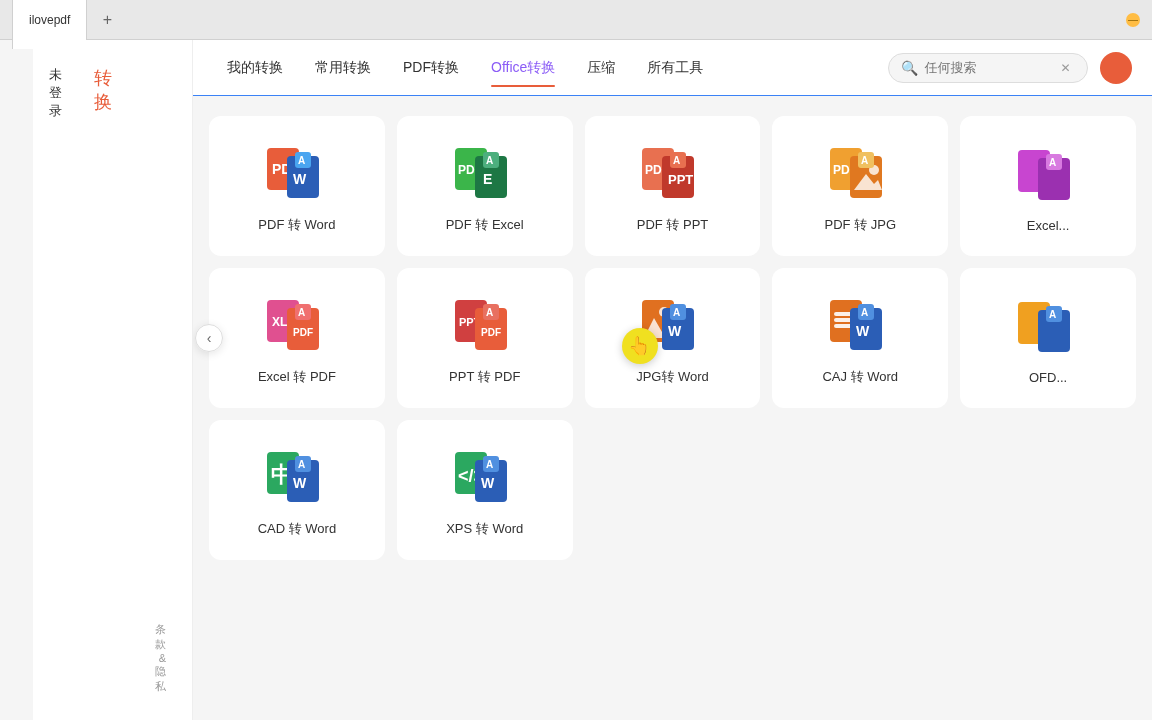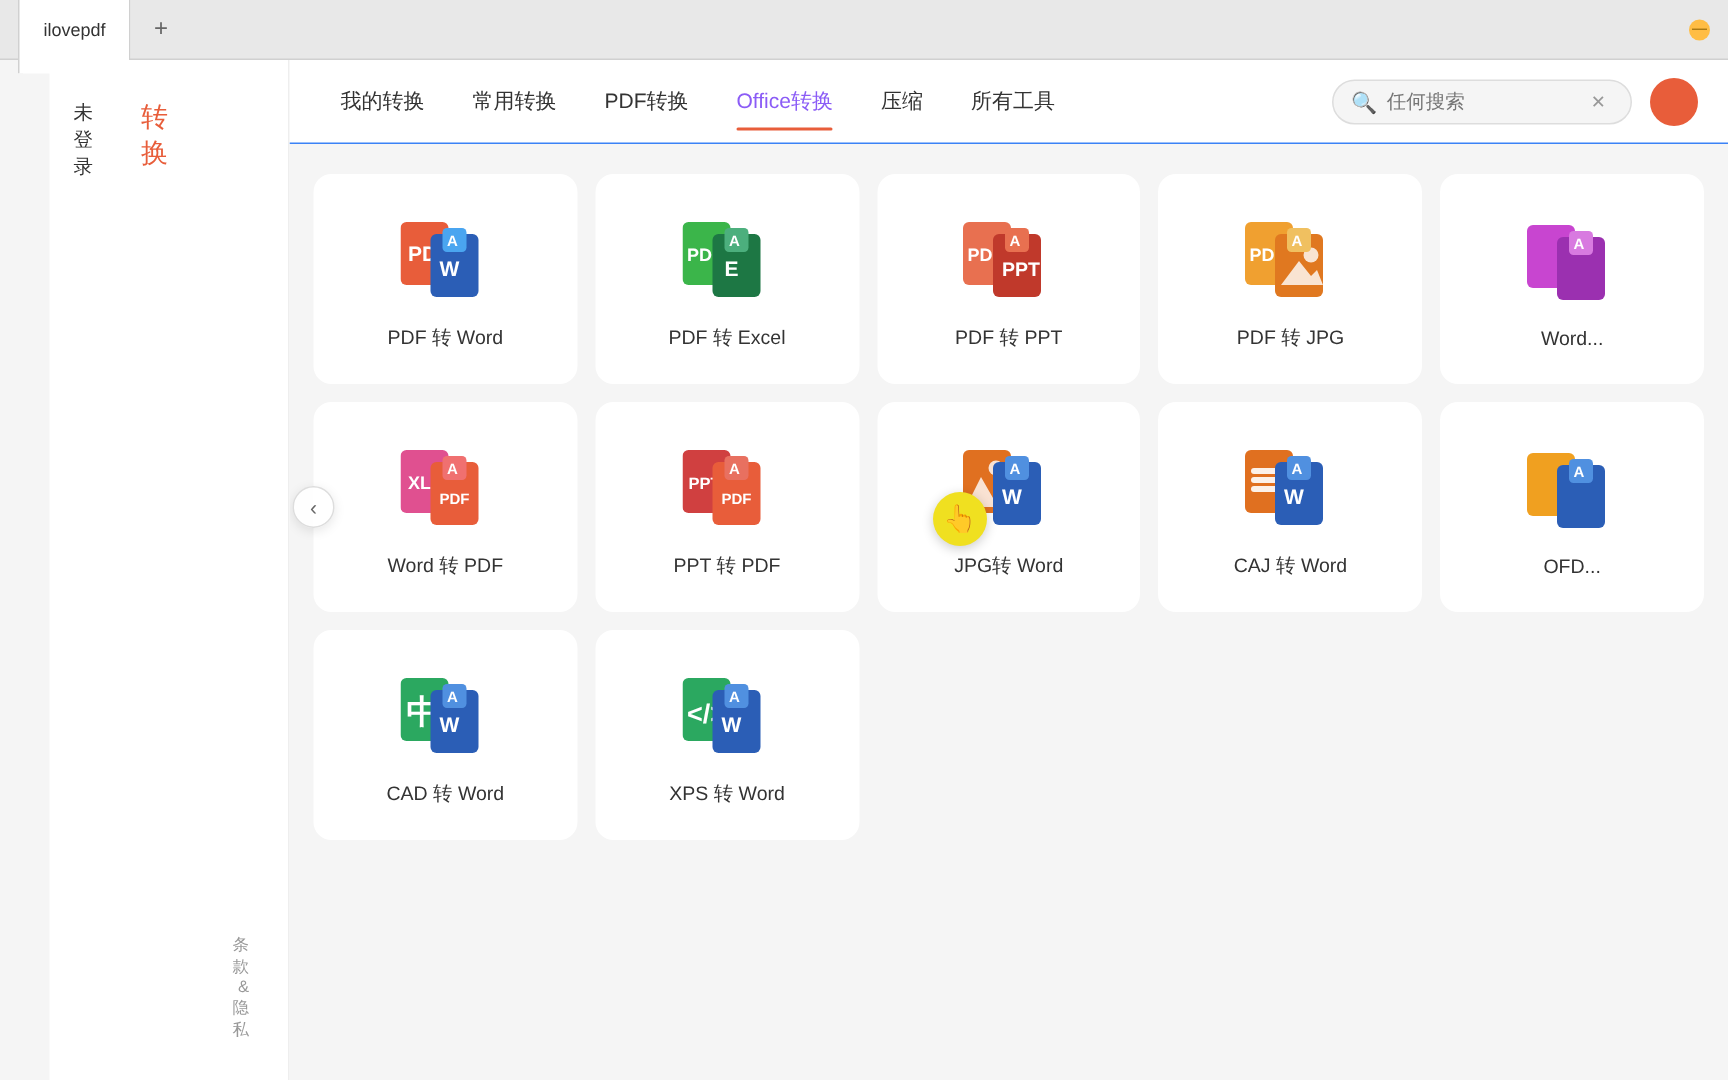--- a/index.html
+++ b/index.html
@@ -361,42 +361,42 @@
 
           <div class="tool-card" style="overflow:hidden;">
             <div class="tool-icon">
               <svg width="60" height="52" viewBox="0 0 60 52">
                 <rect x="0" y="2" width="32" height="42" rx="4" fill="#c845d0"></rect>
                 <rect x="20" y="10" width="32" height="42" rx="4" fill="#9b30b0"></rect>
                 <rect x="28" y="6" width="16" height="16" rx="3" fill="#d87ae0"></rect>
                 <text x="31" y="18" font-size="10" fill="white" font-weight="bold">A</text>
               </svg>
             </div>
-            <div class="tool-label">Word...</div>
+            <div class="tool-label">Excel...</div>
           </div>
         </div>
       </div>
 
       <div style="position:relative;">
         <div class="nav-left-arrow" style="top:50%;left:-14px;transform:translateY(-50%);position:absolute;">‹</div>
 
         <div class="tools-grid" style="margin-bottom:12px;">
 
           <div class="tool-card">
             <div class="tool-icon">
               <svg width="60" height="52" viewBox="0 0 60 52">
                 <rect x="0" y="2" width="32" height="42" rx="4" fill="#e05090"></rect>
                 <text x="5" y="28" font-size="12" fill="white" font-weight="bold">XL</text>
                 <rect x="20" y="10" width="32" height="42" rx="4" fill="#e85d3a"></rect>
                 <text x="26" y="38" font-size="10" fill="white" font-weight="bold">PDF</text>
                 <rect x="28" y="6" width="16" height="16" rx="3" fill="#f07070"></rect>
                 <text x="31" y="18" font-size="10" fill="white" font-weight="bold">A</text>
               </svg>
             </div>
-            <div class="tool-label">Word 转 PDF</div>
+            <div class="tool-label">Excel 转 PDF</div>
           </div>
 
           <div class="tool-card">
             <div class="tool-icon">
               <svg width="60" height="52" viewBox="0 0 60 52">
                 <rect x="0" y="2" width="32" height="42" rx="4" fill="#d04040"></rect>
                 <text x="4" y="28" font-size="11" fill="white" font-weight="bold">PPT</text>
                 <rect x="20" y="10" width="32" height="42" rx="4" fill="#e85d3a"></rect>
                 <text x="26" y="38" font-size="10" fill="white" font-weight="bold">PDF</text>
                 <rect x="28" y="6" width="16" height="16" rx="3" fill="#e87060"></rect>

